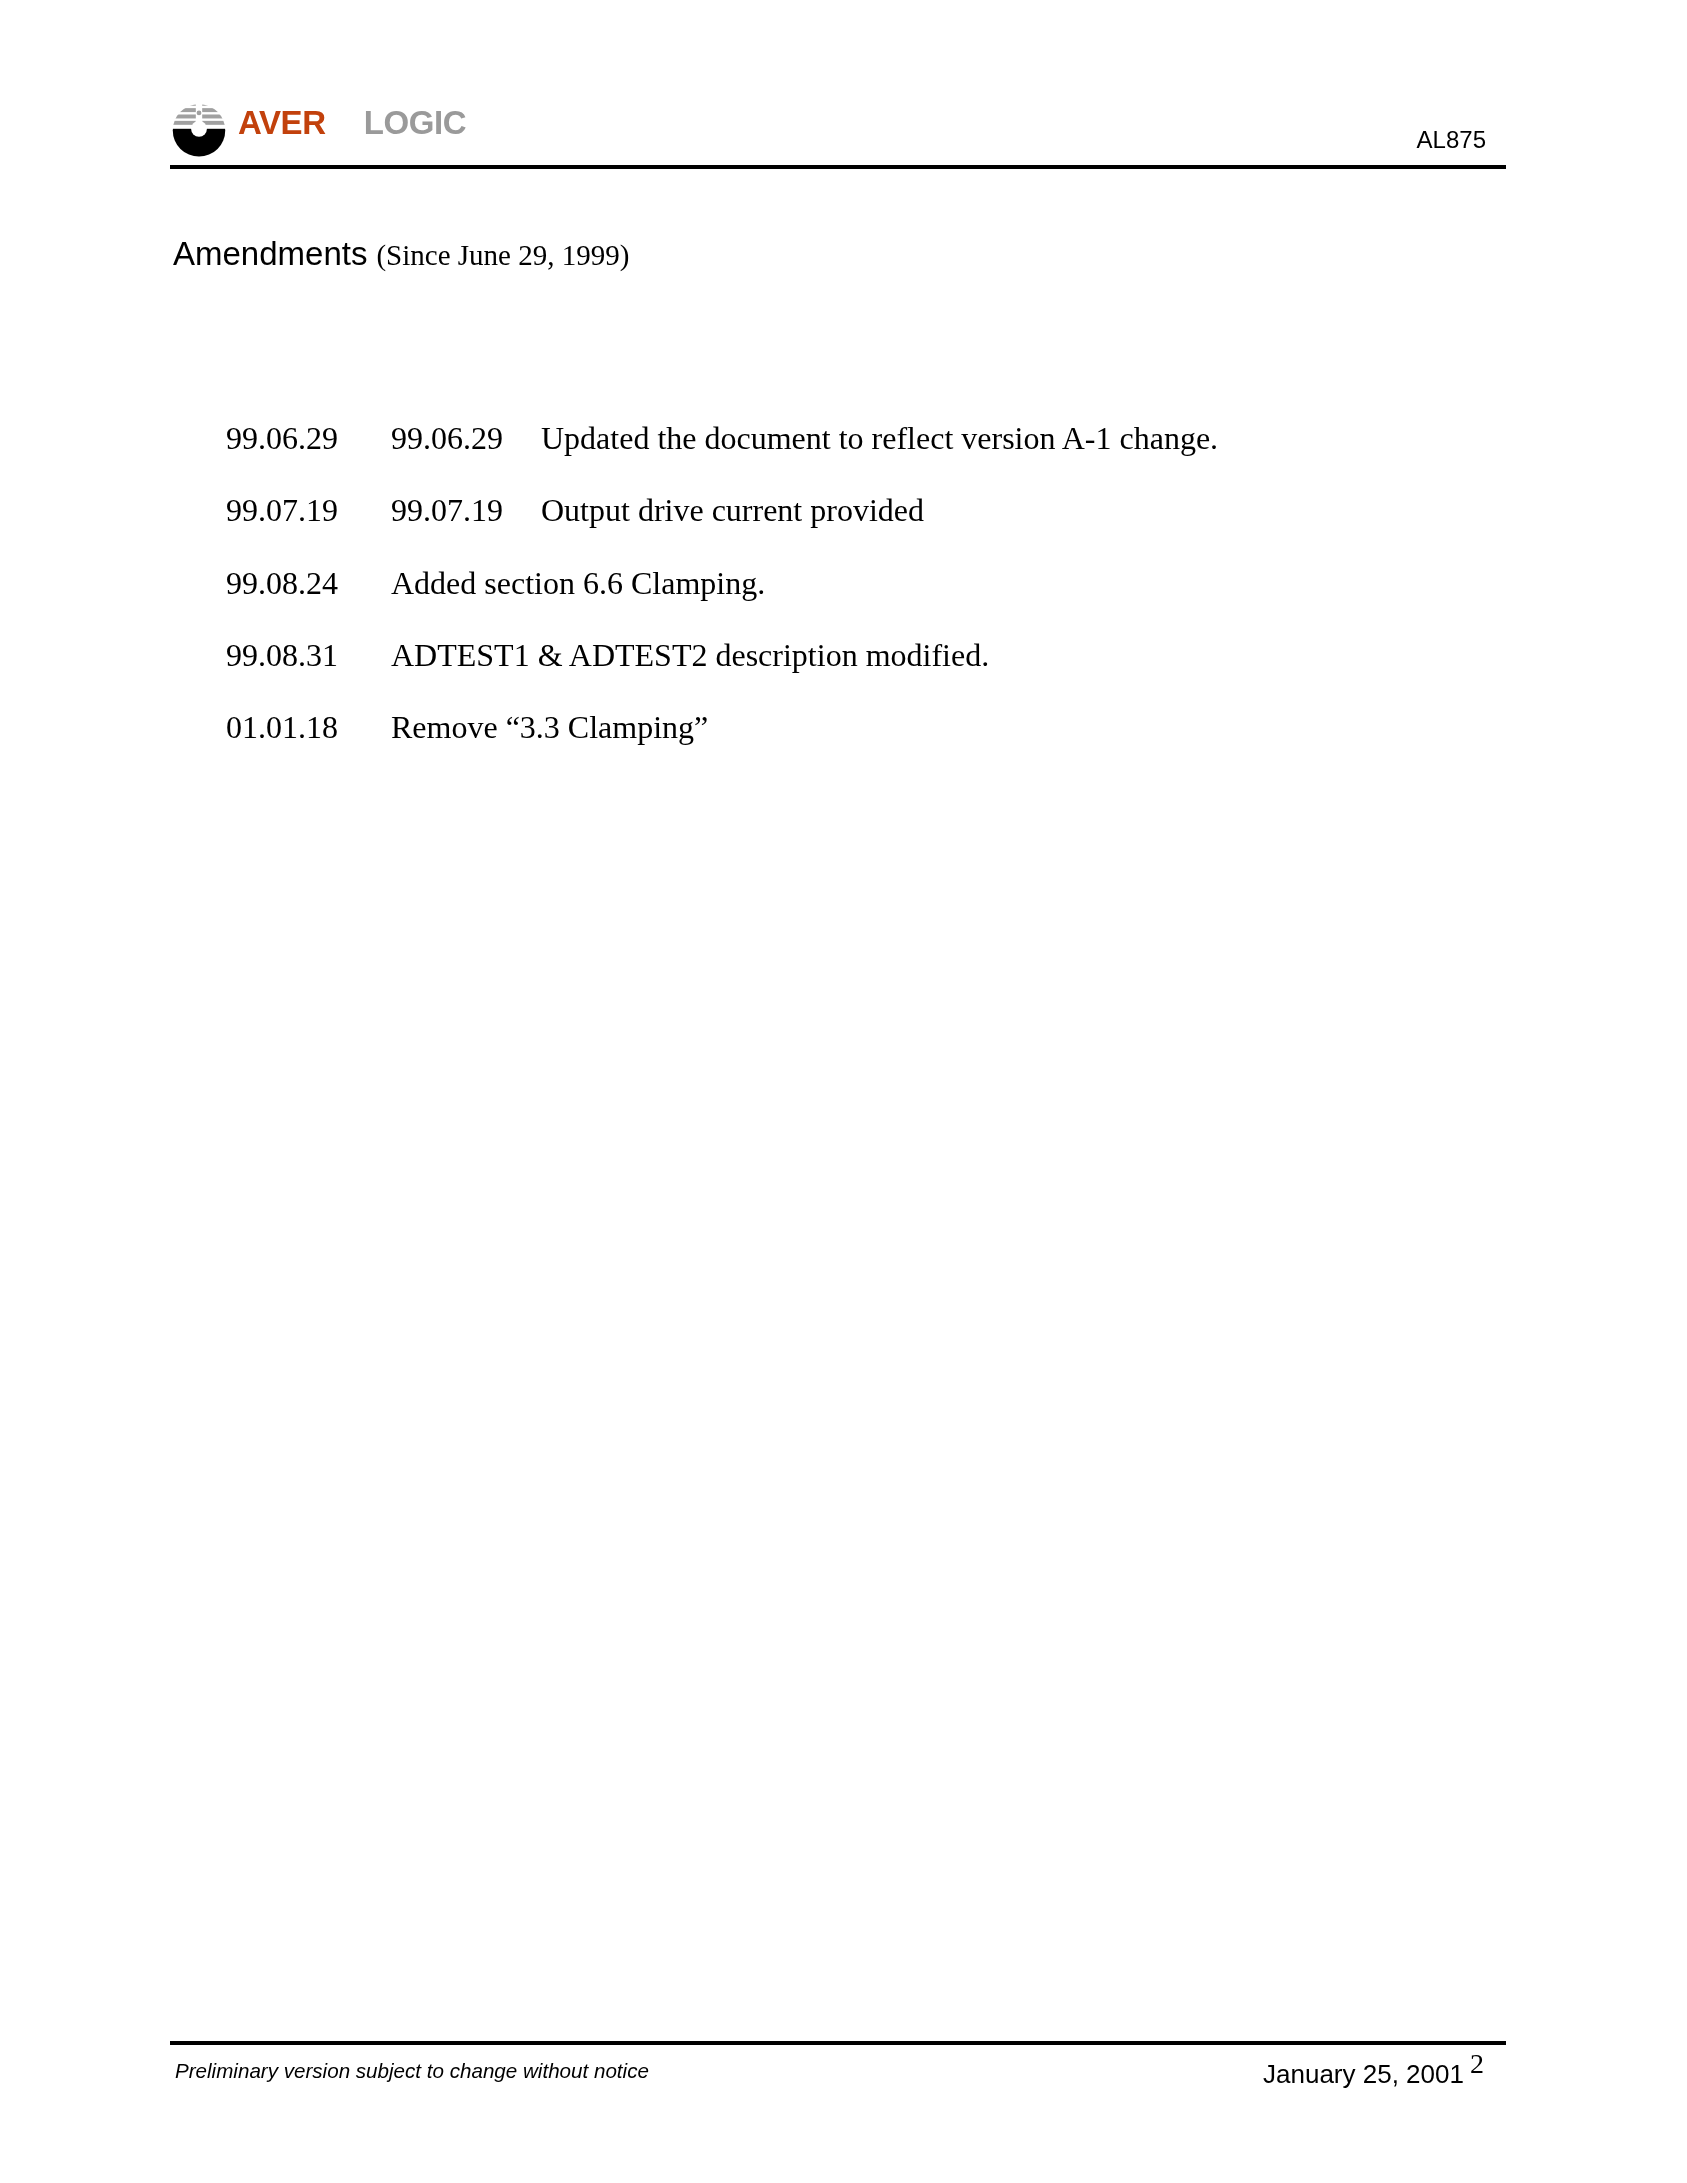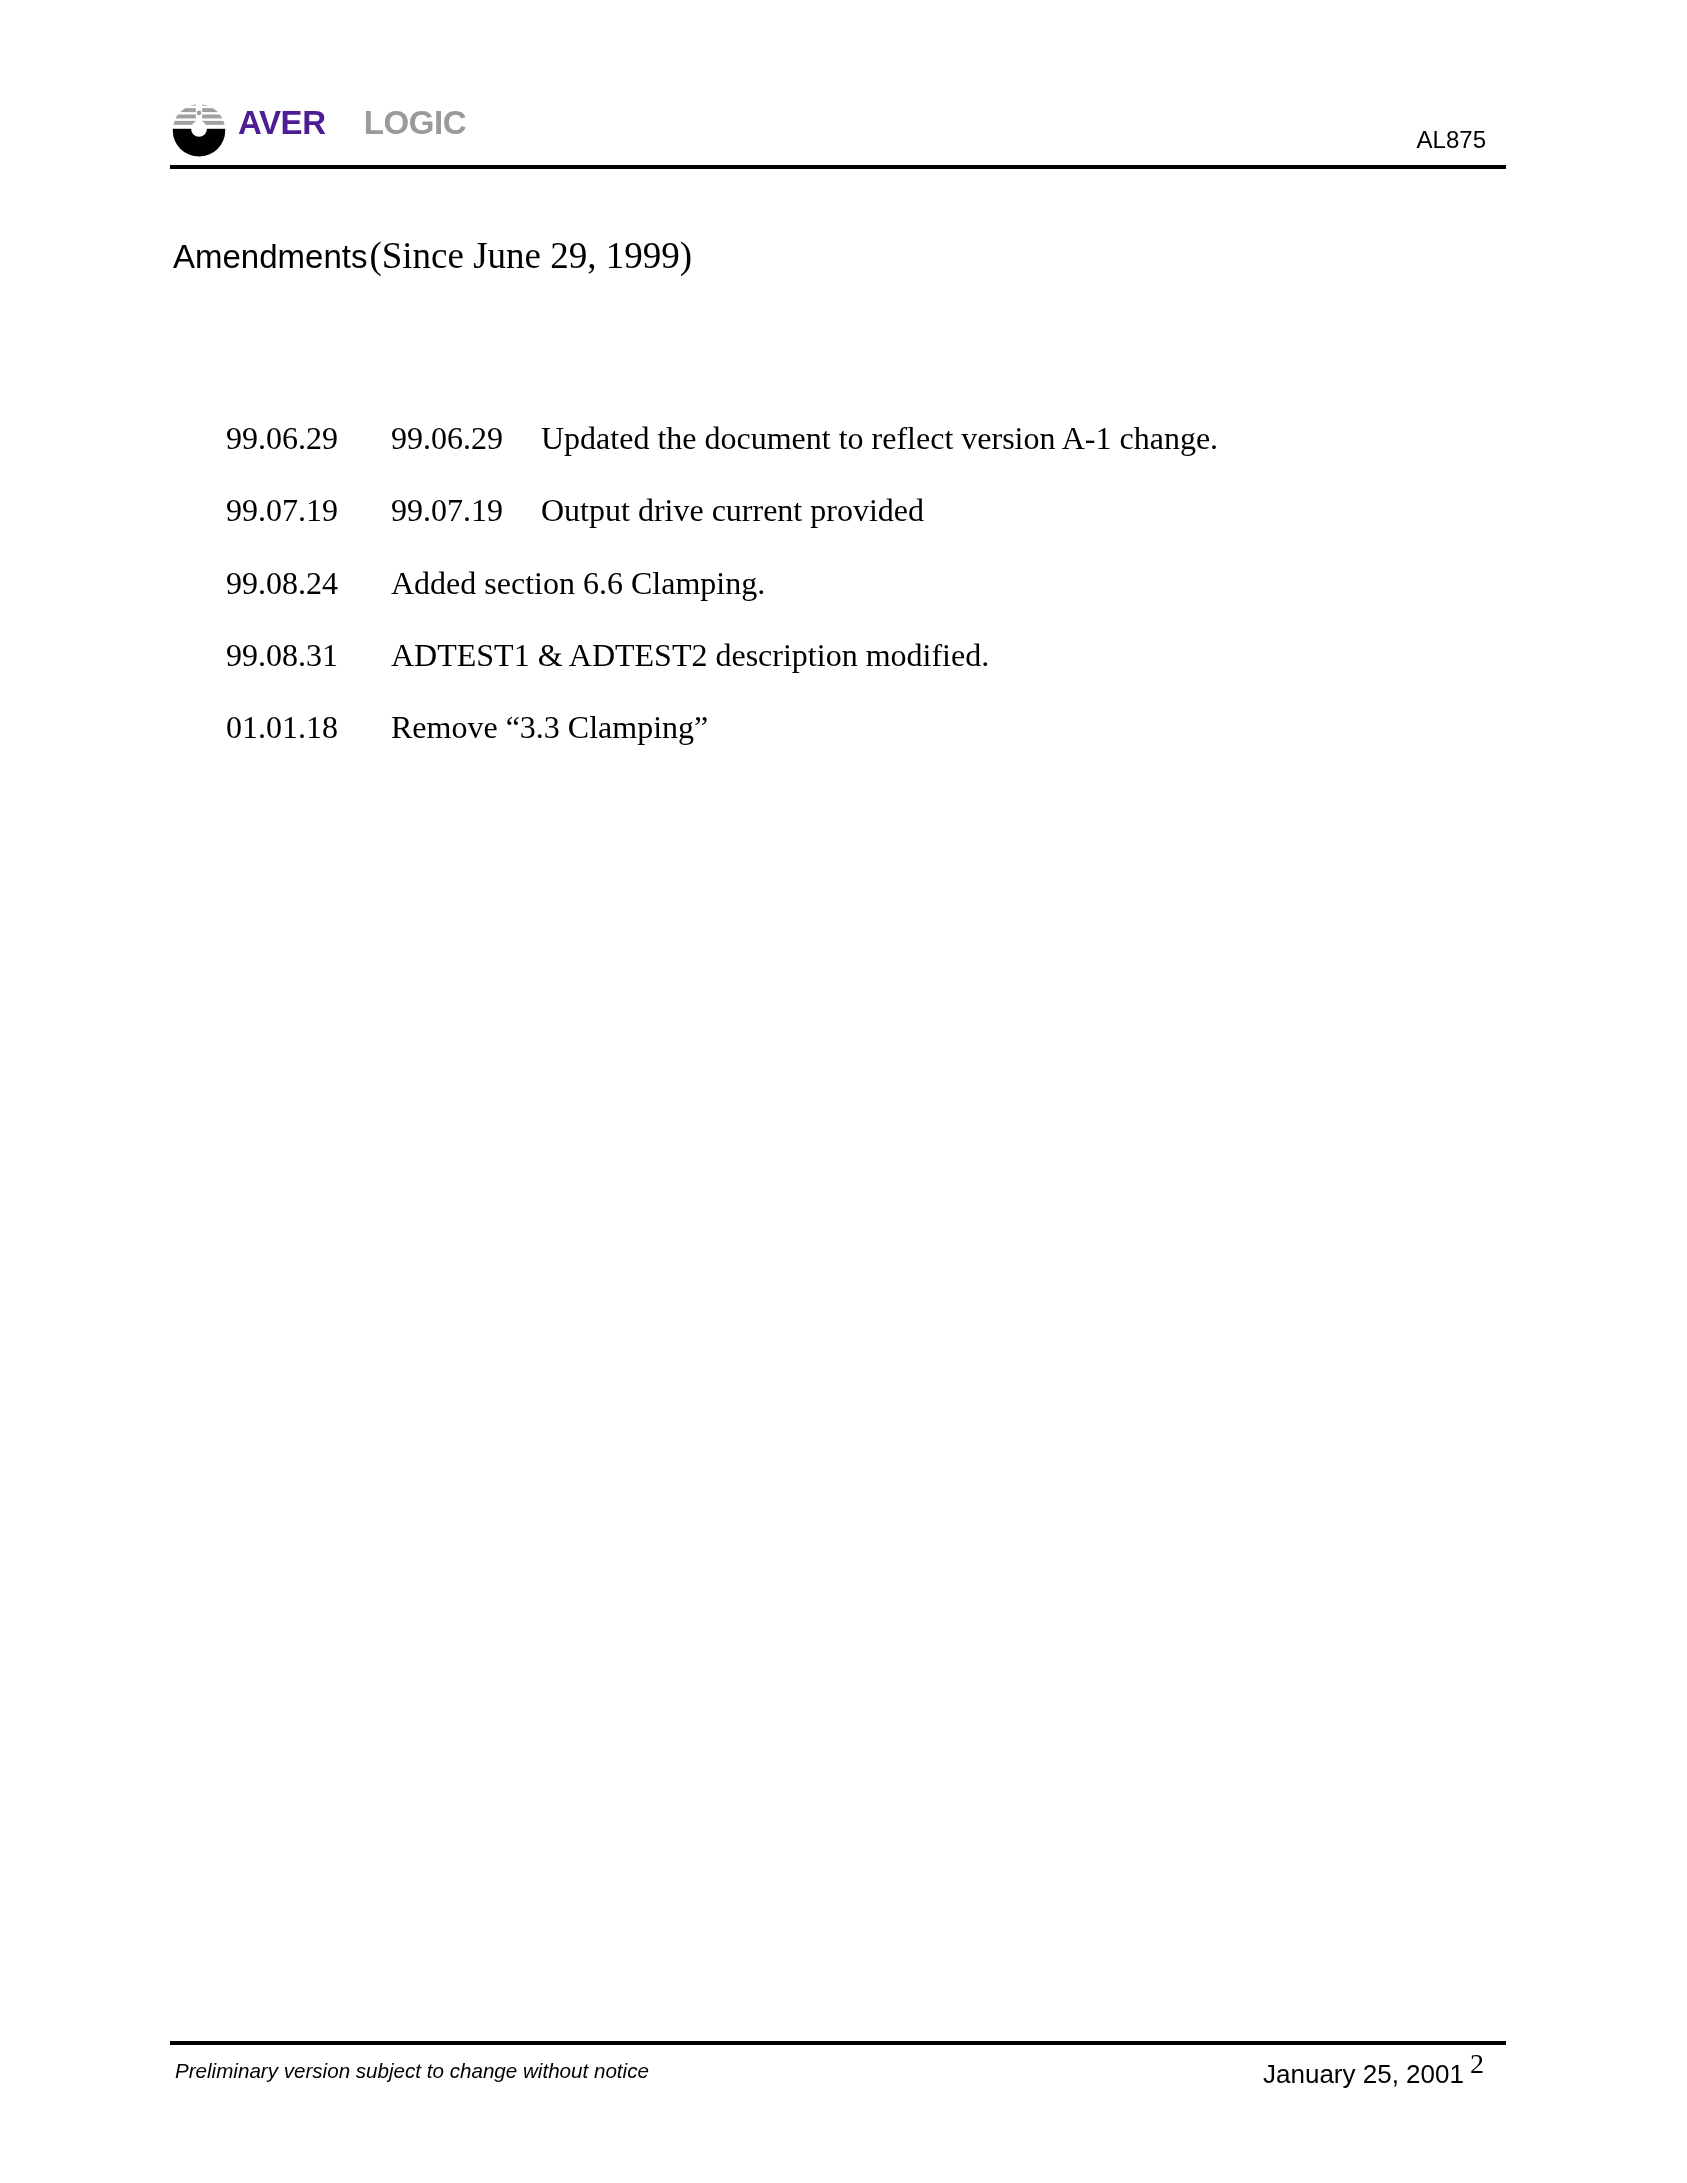--- a/index.html
+++ b/index.html
@@ -26,21 +26,21 @@
   .logo-text {
     position: absolute;
     left: 238px;
     top: 106px;
     font-family: "Liberation Sans", sans-serif;
     font-weight: bold;
     font-size: 33px;
     line-height: 1;
     letter-spacing: -0.4px;
   }
-  .logo-text .aver { color: #4c1d95; margin-top: 32px; }
+  .logo-text .aver { color: #c2410c; margin-top: 32px; }
   .logo-text .logic { color: #9a9a9a; margin-left: 38px; }
 
   .doc-id {
     position: absolute;
     right: 201px;
     top: 128px;
     font-family: "Liberation Sans", sans-serif;
     font-size: 24px;
     line-height: 1;
   }
@@ -61,22 +61,22 @@
     top: 237px;
     line-height: 1;
     white-space: nowrap;
   }
   .title .main {
     font-family: "Liberation Sans", sans-serif;
     font-size: 33px;
   }
   .title .sub {
     font-family: "Liberation Serif", serif;
-    font-size: 37px;
-    margin-left: 2px;
+    font-size: 29px;
+    margin-left: 9px;
   }
 
   
   .row {
     position: absolute;
     left: 0;
     height: 40px;
     font-family: "Liberation Serif", serif;
     font-size: 32px;
     line-height: 1;

